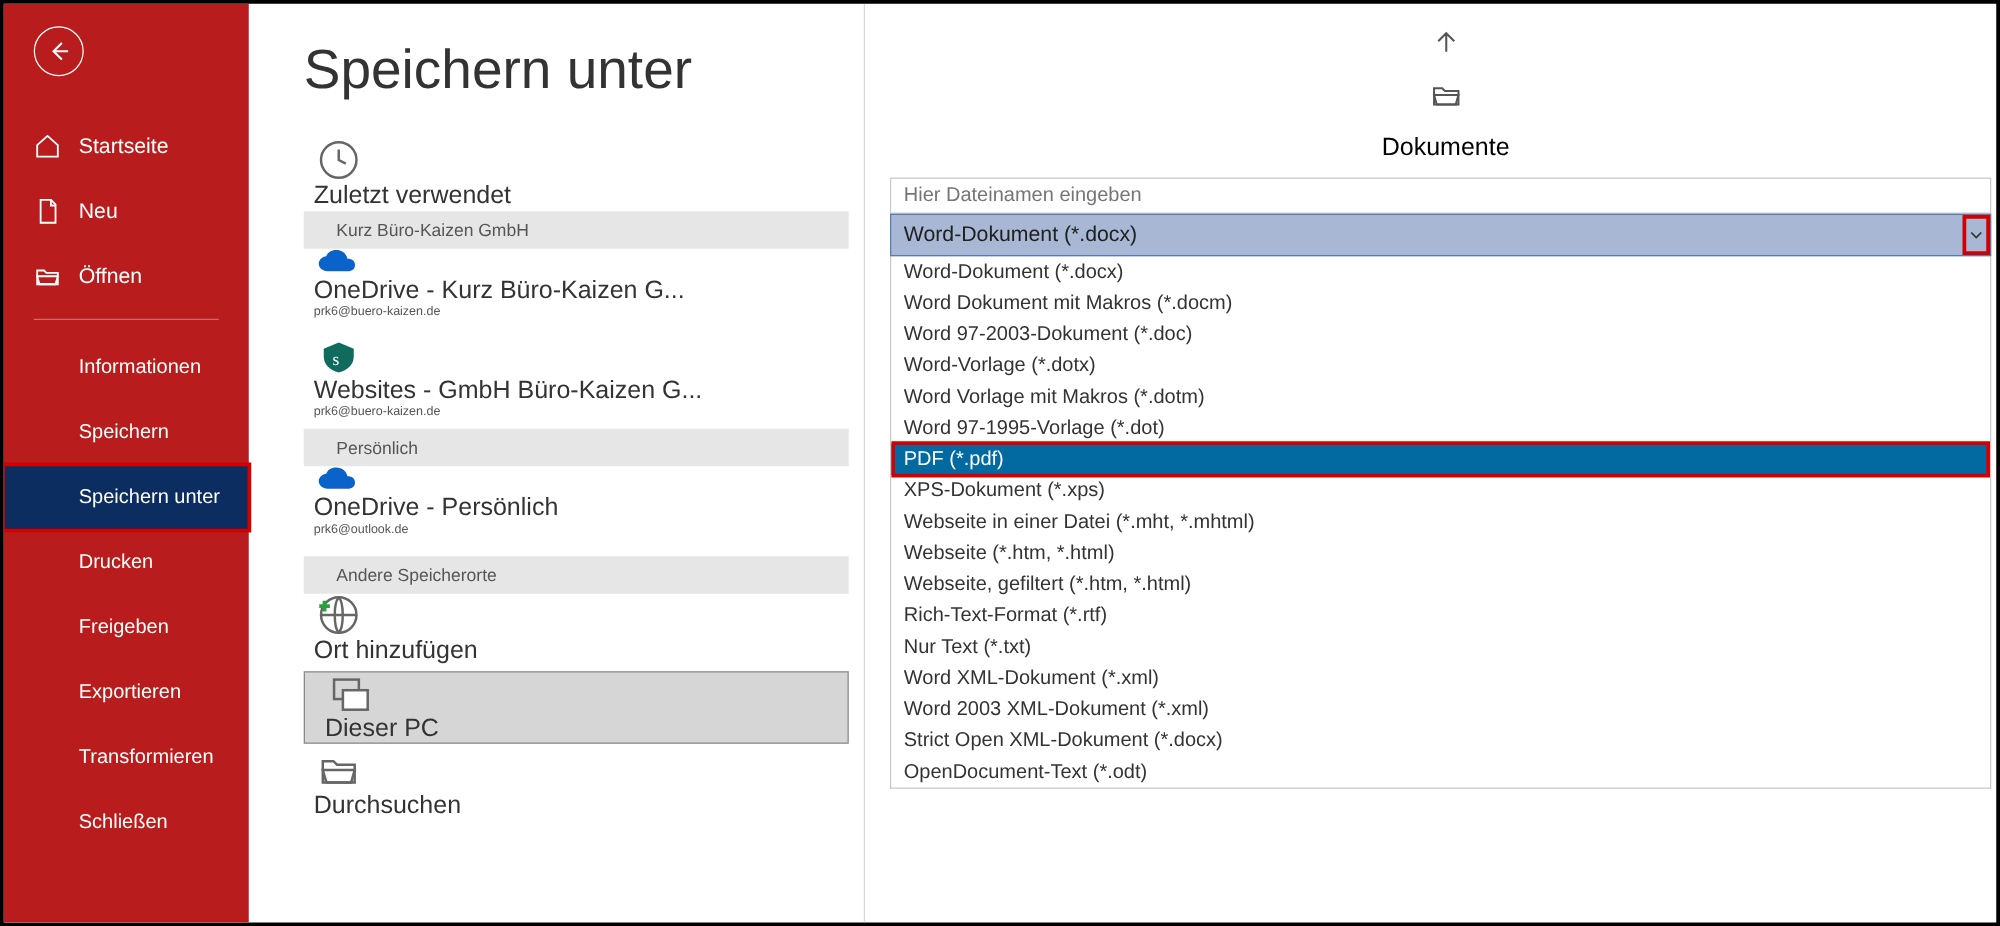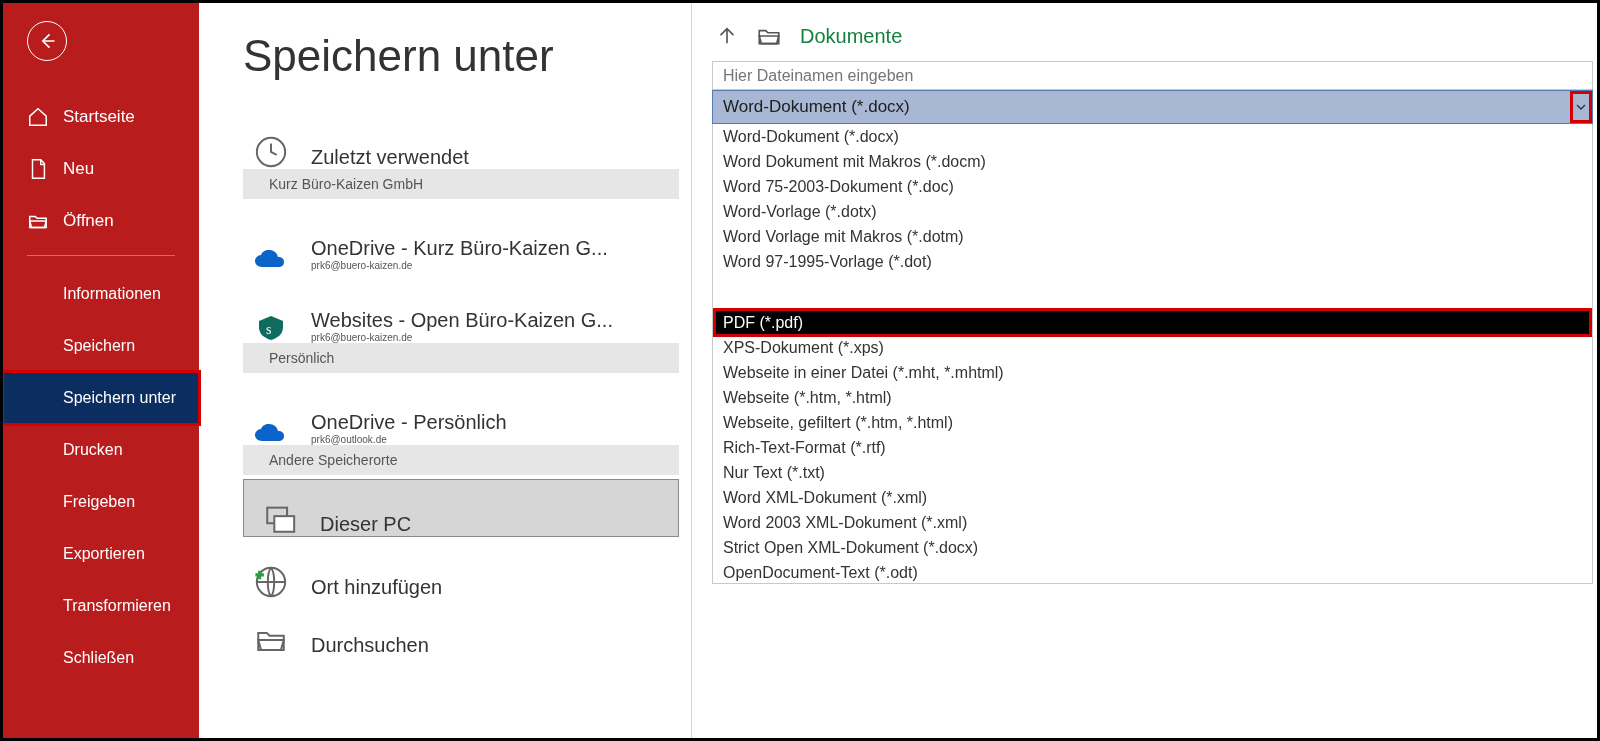--- a/index.html
+++ b/index.html
@@ -13,37 +13,37 @@
   .nav { margin-top:30px; }
   .nav-item { height:52px; display:flex; align-items:center; padding-left:24px; font-size:17px; cursor:pointer; }
   .nav-item.icon-row svg { width:22px; height:22px; margin-right:14px; }
   .nav-item.sub { padding-left:60px; font-size:16px; }
   .nav-sep { height:1px; background:rgba(255,255,255,0.35); margin:8px 24px 12px 24px; }
   .nav-item.selected { background:#0b2d5f; position:relative; }
   .nav-item.selected::after { content:""; position:absolute; inset:-2px; border:3px solid #d20000; pointer-events:none; }
 
   .middle { width:492px; padding:28px 0 0 44px; }
   .page-title { font-size:44px; font-weight:300; color:#333; margin:0 0 30px 0; }
-  .loc-row { display:flex; align-items:flex-end; height:58px; padding-left:8px; cursor:pointer; }
+  .loc-row { display:flex; align-items:flex-start; height:58px; padding-left:8px; cursor:pointer;flex-direction:column; }
   .loc-row .ic { width:40px; display:flex; align-items:center; justify-content:center; margin-right:20px; flex-shrink:0; }
   .loc-row.two-line { height:72px; }
   .loc-row .txt { flex:1; min-width:0; }
   .loc-row .title { font-size:20px; color:#333; white-space:nowrap; overflow:hidden; text-overflow:ellipsis; }
   .loc-row .sub { font-size:10px; color:#555; }
   .loc-row.this-pc { background:#d6d6d6; border:1.5px solid #8a8a8a; margin:4px 12px 4px 0; padding-left:16px; }
   .group-h { background:#e6e6e6; color:#555; font-size:14px; height:30px; display:flex; align-items:center; padding-left:26px; margin-right:12px; }
 
   .right { flex:1; border-left:1px solid #d7d7d7; padding:20px 0 0 20px; position:relative; }
-  .breadcrumb { display:flex; align-items:center; gap:18px; font-size:20px; color:#15803d; margin-bottom:12px; padding-left:4px; }
+  .breadcrumb { display:flex; align-items:center; gap:18px; font-size:20px; color:#000000; margin-bottom:12px; padding-left:4px;flex-direction:column; }
   .filename { width:calc(100% - 4px); height:29px; border:1px solid #c9c9c9; padding:0 10px; font-size:16px; color:#777; background:#fff; }
   .type-select { position:relative; width:calc(100% - 4px); height:34px; background:#a7b7d4; border:1px solid #547bb5; display:flex; align-items:center; padding:0 10px; font-size:17px; color:#202020; cursor:pointer; margin-top:0; }
   .type-select-btn { position:absolute; right:0; top:0; width:22px; height:100%; border:3px solid #d20000; border-radius:0; display:flex; align-items:center; justify-content:center; background:#a7b7d4; }
   .dropdown { width:calc(100% - 4px); border:1px solid #c9c9c9; border-top:none; max-height:460px; overflow:auto; }
   .dropdown .opt { height:25px; display:flex; align-items:center; padding:0 10px; font-size:16px; color:#333; cursor:pointer; }
-  .dropdown .opt.pdf { background:#000000; color:#fff; position:relative;margin-top:36px; }
+  .dropdown .opt.pdf { background:#0369a1; color:#fff; position:relative; }
   .dropdown .opt.pdf::after { content:""; position:absolute; inset:-2px 0 -2px 0; border:3px solid #d20000; pointer-events:none; }
 </style>
 </head>
 <body>
 
 <div class="layout">
 
   <div class="sidebar">
     <div class="back-btn">
       <svg viewBox="0 0 24 24" fill="none" stroke="#fff" stroke-width="2">
@@ -114,21 +114,21 @@
           </div>
         </div>
         <div class="loc-row two-line">
           <div class="ic">
             <svg width="30" height="30" viewBox="0 0 30 30">
               <path d="M15 3l12 5v6c0 7-5 11-12 13C8 25 3 21 3 14V8z" fill="#0f6b5e"></path>
               <text x="10" y="21" font-size="14" fill="#fff" font-family="Segoe UI">s</text>
             </svg>
           </div>
           <div class="txt">
-            <div class="title">Websites - Open Büro-Kaizen G...</div>
+            <div class="title">Websites - GmbH Büro-Kaizen G...</div>
             <div class="sub">prk6@buero-kaizen.de</div>
           </div>
         </div>
       </div>
 
     <div class="group-h">Persönlich</div>
     <div id="g2">
         <div class="loc-row two-line">
           <div class="ic">
             <svg width="34" height="22" viewBox="0 0 34 22">
@@ -137,42 +137,42 @@
           </div>
           <div class="txt">
             <div class="title">OneDrive - Persönlich</div>
             <div class="sub">prk6@outlook.de</div>
           </div>
         </div>
       </div>
 
     <div class="group-h">Andere Speicherorte</div>
 
-    <div class="loc-row this-pc">
-      <div class="ic">
-        <svg width="34" height="34" viewBox="0 0 24 24" fill="none" stroke="#666" stroke-width="1.4">
-            <rect x="3" y="4" width="14" height="11"></rect>
-            <rect x="8" y="10" width="14" height="11" fill="#fff"></rect>
-          </svg>
-      </div>
-      <div class="txt">
-          <div class="title">Dieser PC</div>
-        </div>
-    </div>
-
     <div class="loc-row">
       <div class="ic">
         <svg width="34" height="34" viewBox="0 0 24 24" fill="none" stroke="#666" stroke-width="1.4">
             <circle cx="12" cy="12" r="10"></circle>
             <path d="M2 12h20M12 2c3 3 3 17 0 20M12 2c-3 3-3 17 0 20"></path>
             <path d="M4 4v6M1 7h6" stroke="#2b9e3f" stroke-width="2.2"></path>
           </svg>
       </div>
       <div class="txt">
           <div class="title">Ort hinzufügen</div>
+        </div>
+    </div>
+
+    <div class="loc-row this-pc">
+      <div class="ic">
+        <svg width="34" height="34" viewBox="0 0 24 24" fill="none" stroke="#666" stroke-width="1.4">
+            <rect x="3" y="4" width="14" height="11"></rect>
+            <rect x="8" y="10" width="14" height="11" fill="#fff"></rect>
+          </svg>
+      </div>
+      <div class="txt">
+          <div class="title">Dieser PC</div>
         </div>
     </div>
 
     <div class="loc-row">
       <div class="ic">
         <svg width="34" height="34" viewBox="0 0 24 24" fill="none" stroke="#666" stroke-width="1.4">
             <path d="M3 7h6l2 2h10v10H3z"></path>
             <path d="M3 12h18l-2 7H5z"></path>
           </svg>
       </div>
@@ -198,21 +198,21 @@
       <span>Word-Dokument (*.docx)</span>
       <div class="type-select-btn">
         <svg width="10" height="10" viewBox="0 0 10 10">
             <path d="M1 3l4 4 4-4" fill="none" stroke="#333" stroke-width="1.4"></path>
           </svg>
       </div>
     </div>
     <div class="dropdown" id="typelist">
         <div class="opt">Word-Dokument (*.docx)</div>
         <div class="opt">Word Dokument mit Makros (*.docm)</div>
-        <div class="opt">Word 75-2003-Dokument (*.doc)</div>
+        <div class="opt">Word 97-2003-Dokument (*.doc)</div>
         <div class="opt">Word-Vorlage (*.dotx)</div>
         <div class="opt">Word Vorlage mit Makros (*.dotm)</div>
         <div class="opt">Word 97-1995-Vorlage (*.dot)</div>
         <div class="opt pdf">PDF (*.pdf)</div>
         <div class="opt">XPS-Dokument (*.xps)</div>
         <div class="opt">Webseite in einer Datei (*.mht, *.mhtml)</div>
         <div class="opt">Webseite (*.htm, *.html)</div>
         <div class="opt">Webseite, gefiltert (*.htm, *.html)</div>
         <div class="opt">Rich-Text-Format (*.rtf)</div>
         <div class="opt">Nur Text (*.txt)</div>

